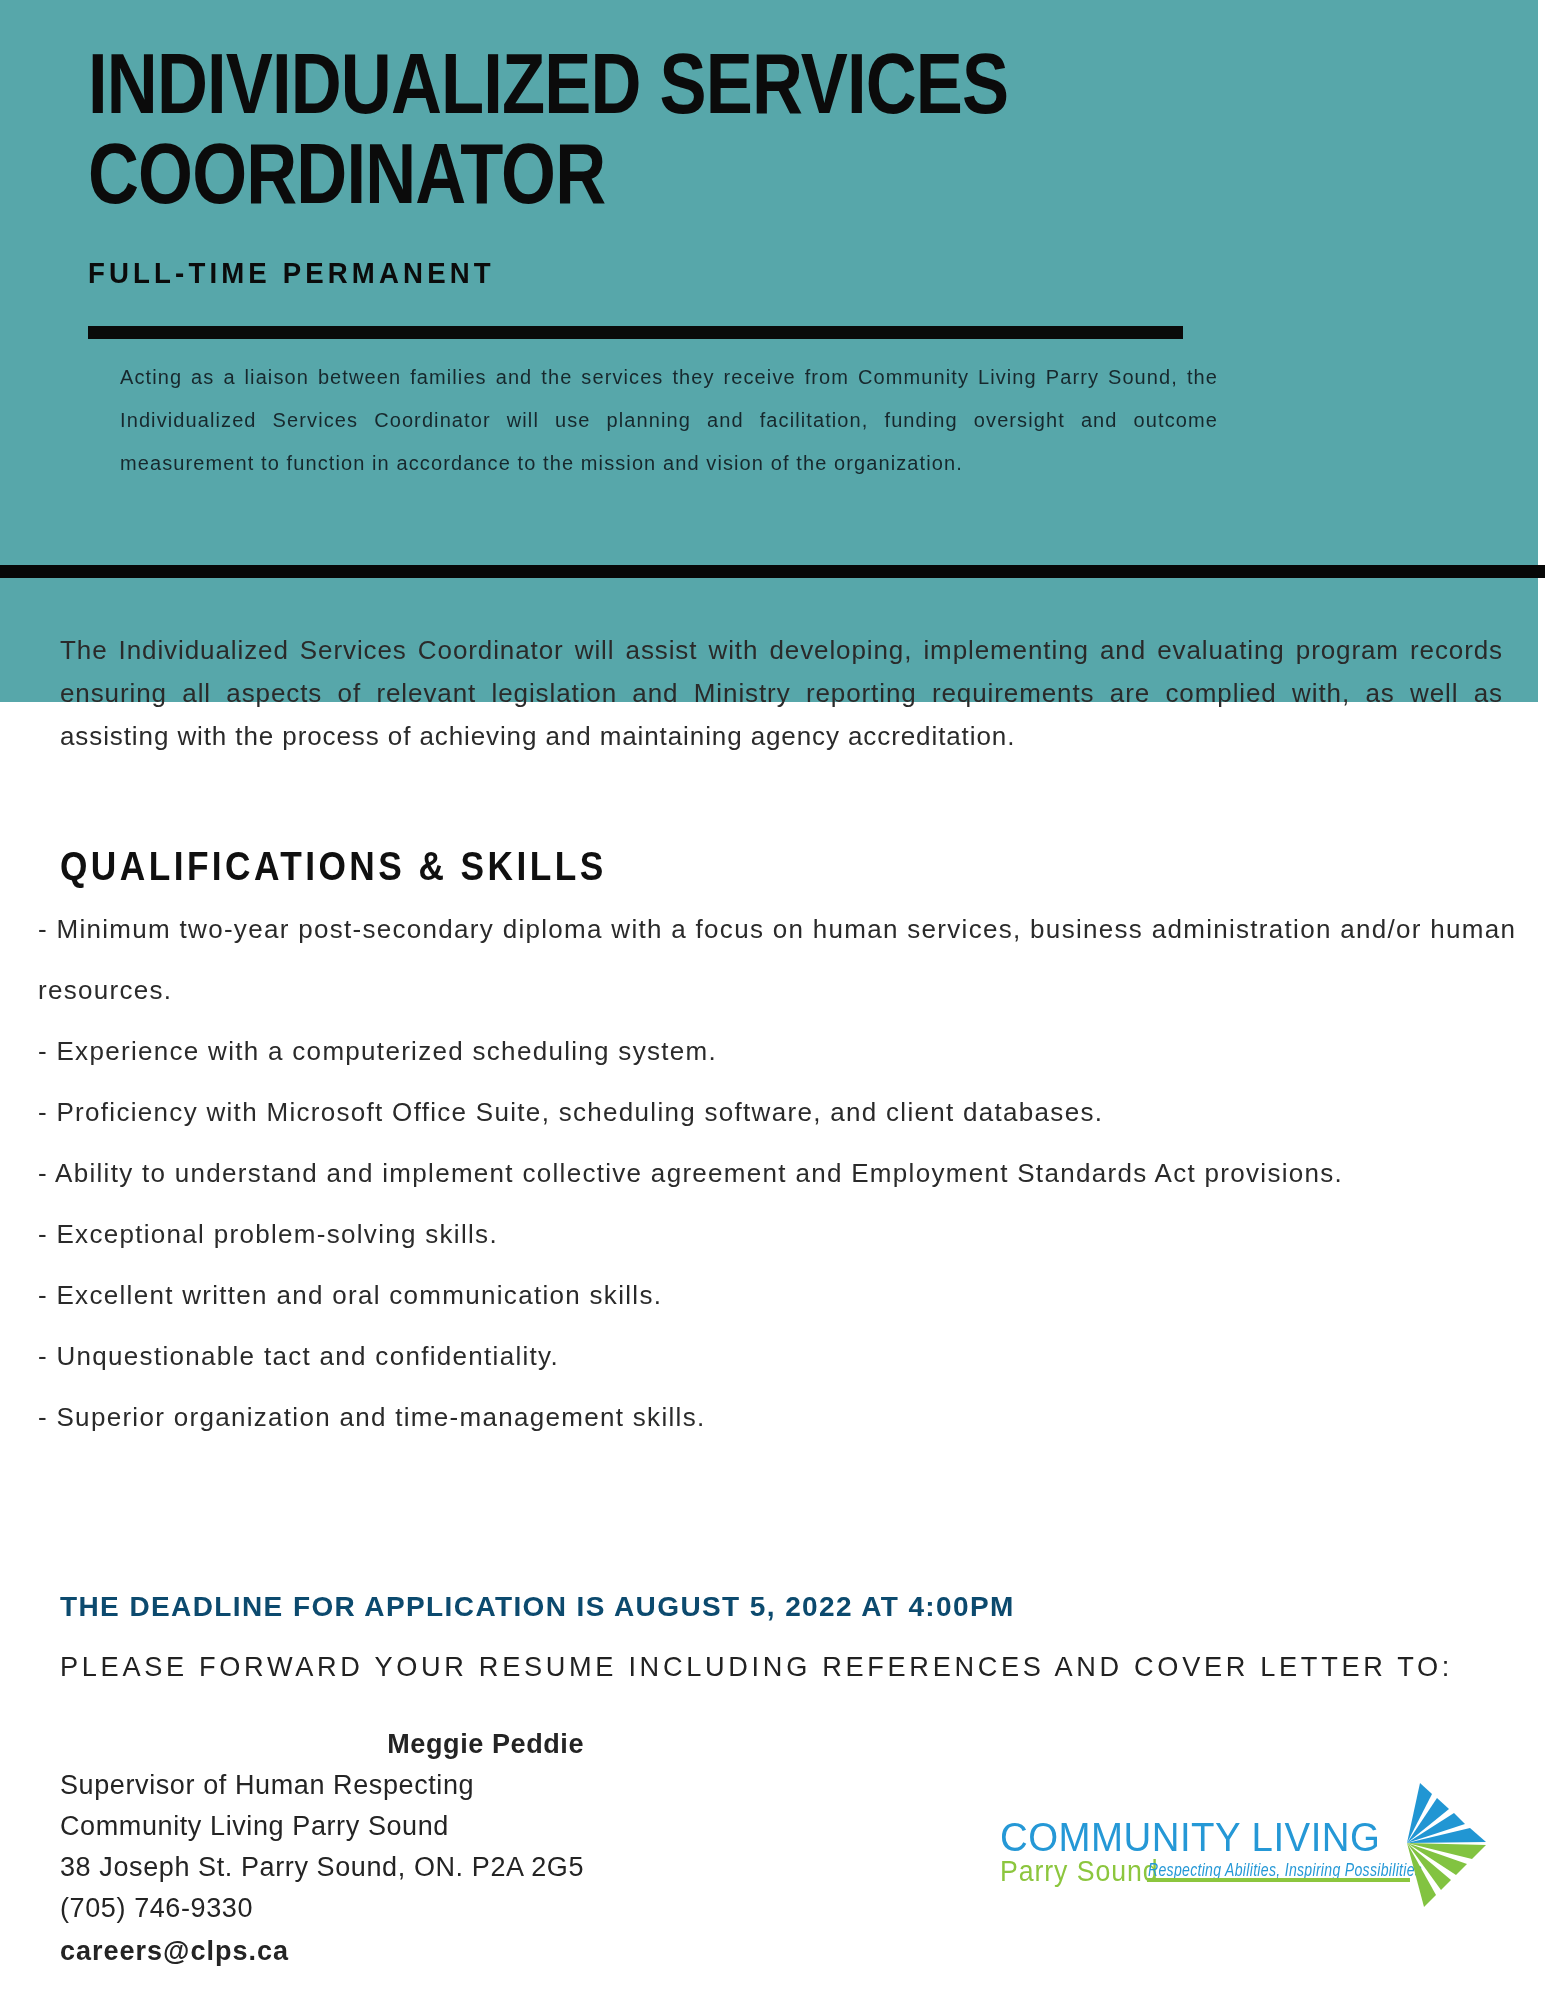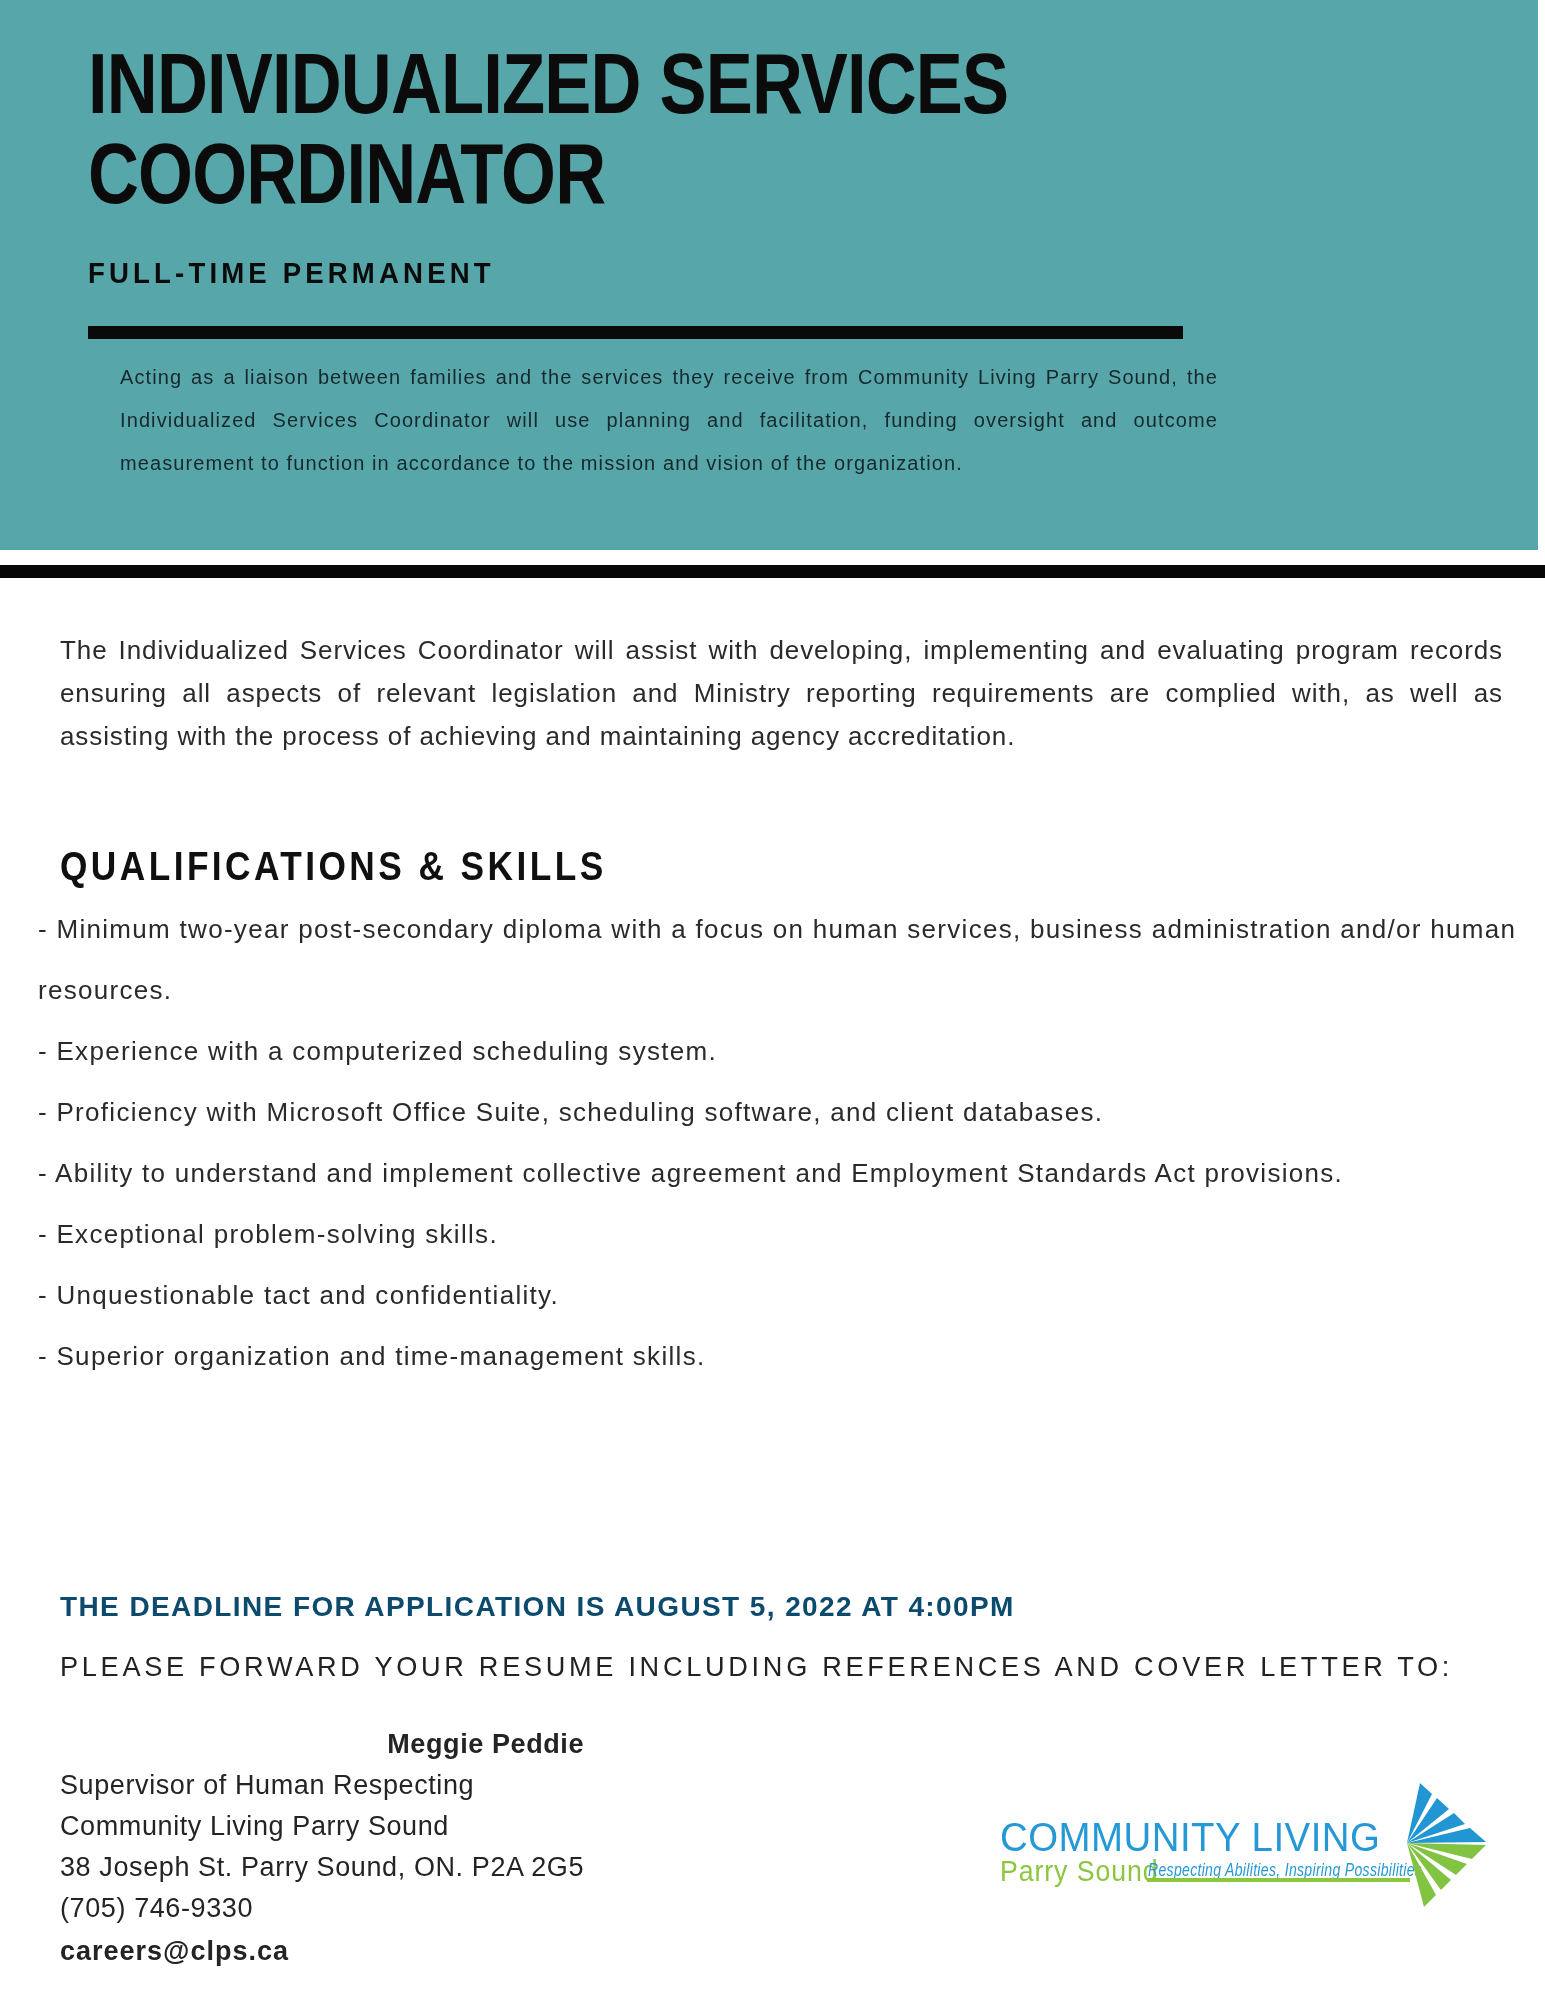--- a/index.html
+++ b/index.html
@@ -12,21 +12,21 @@
   }
   *{margin:0;padding:0;box-sizing:border-box;}
   html,body{background:#ffffff;}
   body{
     width:1545px;height:2000px;position:relative;overflow:hidden;
     font-family:"Liberation Sans", sans-serif;
     -webkit-font-smoothing:antialiased;
   }
   
   .hero{
-    position:absolute;left:0;top:0;width:1538px;height:550px;
+    position:absolute;left:0;top:0;width:1538px;height:702px;
     background:var(--teal);
   }
   .job-title{
     position:absolute;left:88px;top:38px;
     font-size:86px;line-height:90px;font-weight:bold;color:var(--ink);
     letter-spacing:-1px;white-space:nowrap;
     transform:scaleX(0.82);transform-origin:0 0;
   }
   .job-subtitle{
     position:absolute;left:88px;top:256px;
@@ -115,20 +115,21 @@
 <p class="lead-paragraph">The Individualized Services Coordinator will assist with developing, implementing and evaluating program records ensuring all aspects of relevant legislation and Ministry reporting requirements are complied with, as well as assisting with the process of achieving and maintaining agency accreditation.</p>
 
 <h2 class="section-heading">QUALIFICATIONS &amp; SKILLS</h2>
 
 <div class="qual-list">
     <div>- Minimum two-year post-secondary diploma with a focus on human services, business administration and/or human resources.</div>
     <div>- Experience with a computerized scheduling system.</div>
     <div>- Proficiency with Microsoft Office Suite, scheduling software, and client databases.</div>
     <div>- Ability to understand and implement collective agreement and Employment Standards Act provisions.</div>
     <div>- Exceptional problem-solving skills.</div>
+    <div>- Excellent written and oral communication skills.</div>
     <div>- Unquestionable tact and confidentiality.</div>
     <div>- Superior organization and time-management skills.</div>
   </div>
 
 <div class="deadline-line">THE DEADLINE FOR APPLICATION IS AUGUST 5, 2022 AT 4:00PM</div>
 <div class="forward-line">PLEASE FORWARD YOUR RESUME INCLUDING REFERENCES AND COVER LETTER TO:</div>
 
 <div class="contact">
   <div class="bold">Meggie Peddie</div>
   <div>Supervisor of Human Respecting</div>

